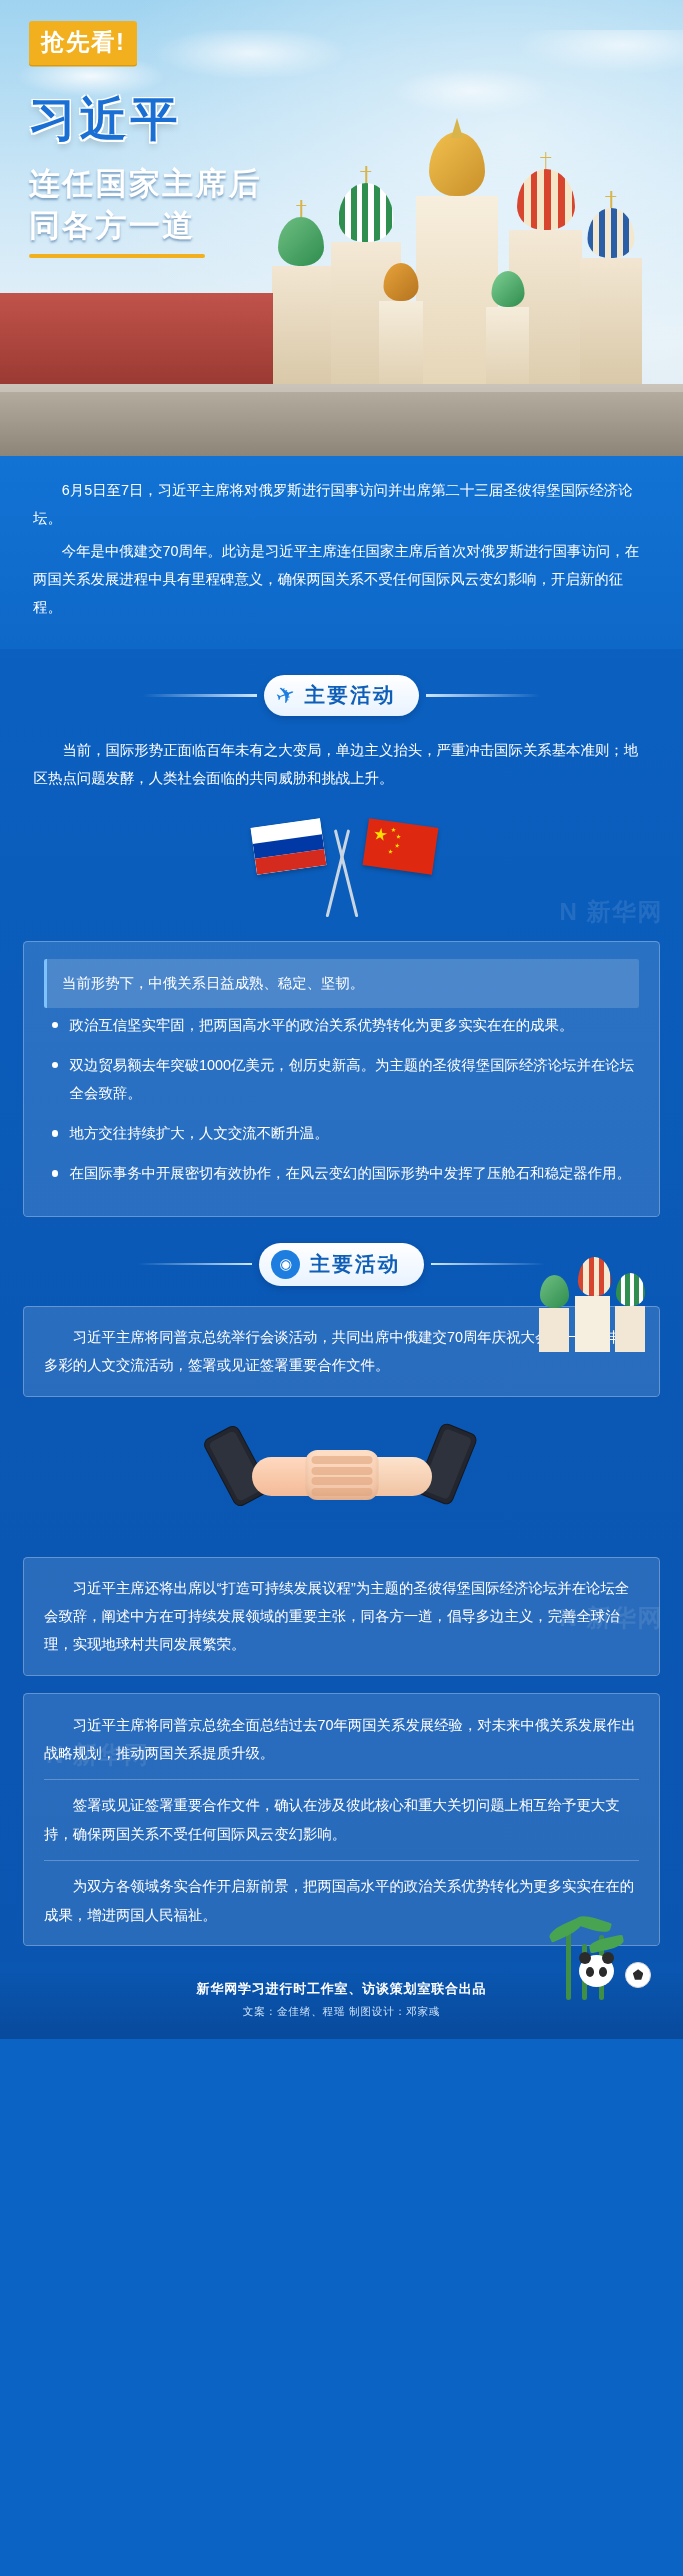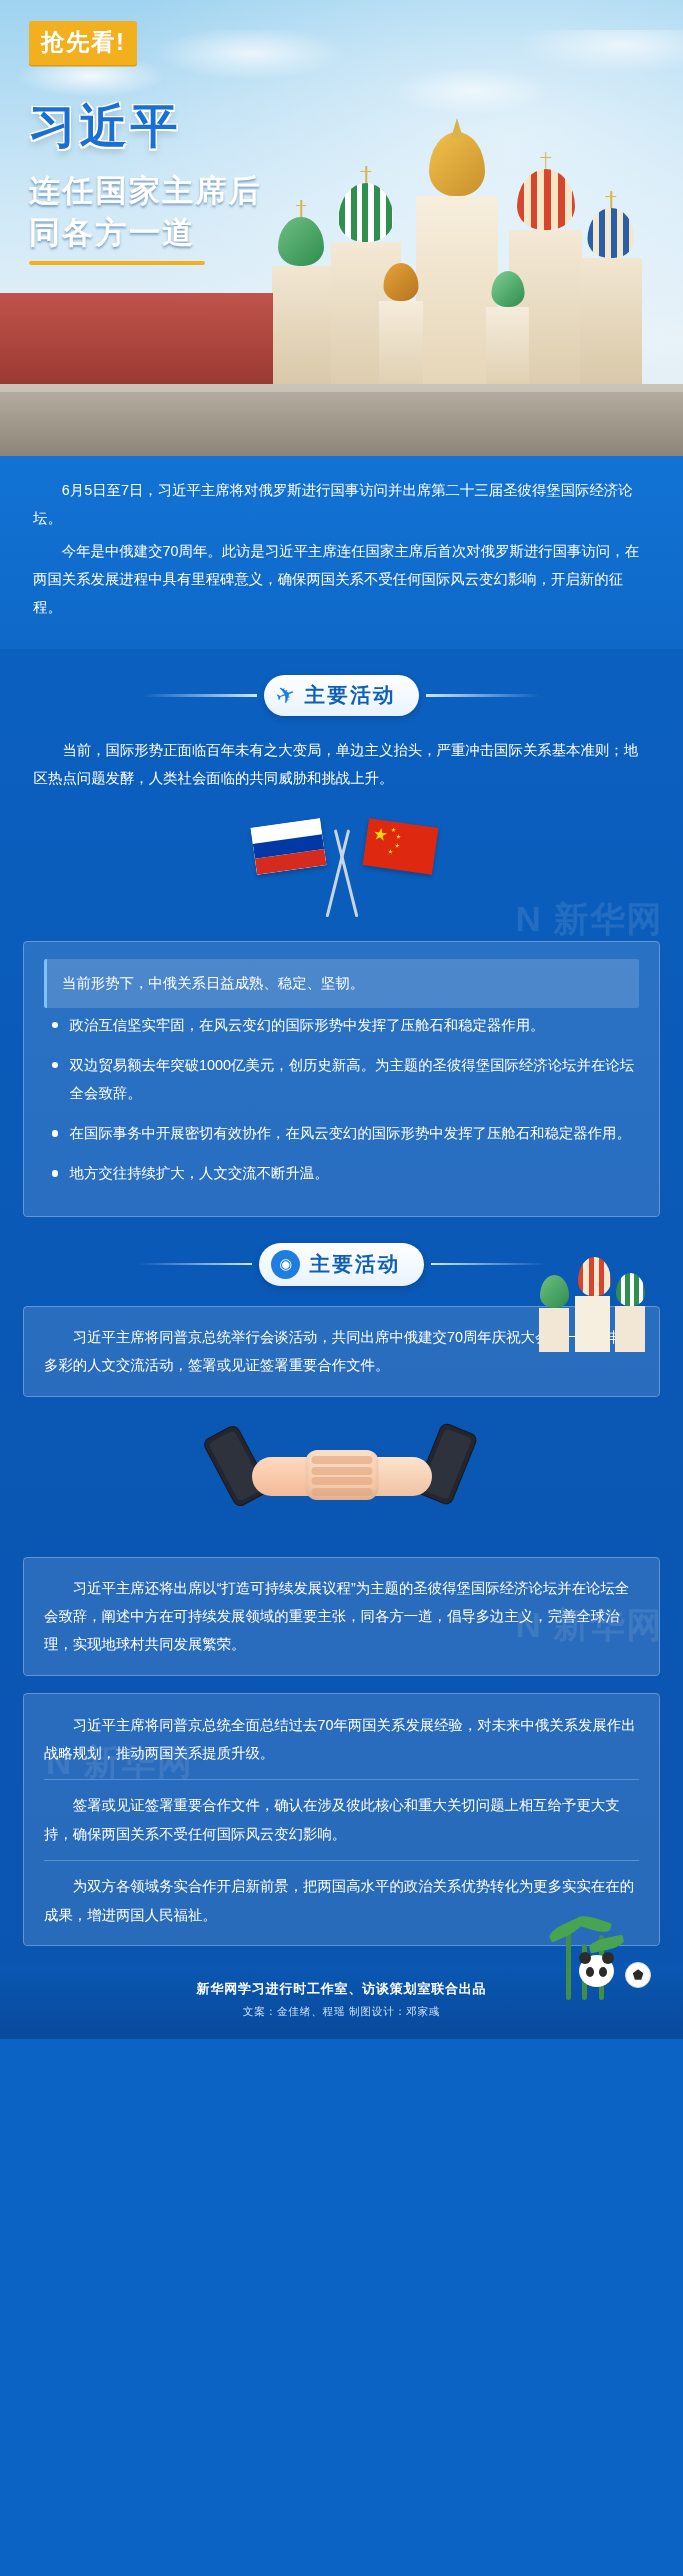--- a/index.html
+++ b/index.html
@@ -77,21 +77,21 @@
     background: #f2b01e;
     color: #ffffff;
     font-size: 23.5px;
     font-weight: bold;
     letter-spacing: 1.5px;
     padding: 5.3px 12px 6.8px;
     border-radius: 3px;
     box-shadow: 0 1.5px 0 #d89a10;
   }
   .hero-title {
-    margin-top: 30px;
+    margin-top: 23px;
     font-size: 47px;
     font-weight: bold;
     color: #1a6fd4;
     letter-spacing: 3.8px;
     text-shadow:
       -1.5px -1.5px 0 #ffffff,  1.5px -1.5px 0 #ffffff,
       -1.5px  1.5px 0 #ffffff,  1.5px  1.5px 0 #ffffff,
        0    2.3px 0 #ffffff, 0 4.6px 7.6px rgba(0,0,0,.18);
   }
   .hero-sub {
@@ -262,21 +262,21 @@
   .panda .ear { position: absolute; width: 12px; height: 12px; background: #2b2b2b; border-radius: 50%; top: -3px; }
   .panda .ear.l { left: 0; } .panda .ear.r { right: 0; }
   .panda .eye { position: absolute; width: 8.4px; height: 10px; background: #2b2b2b; border-radius: 50%; top: 12px; }
   .panda .eye.l { left: 6.8px; } .panda .eye.r { right: 6.8px; }
   .ball { position: absolute; right: 6px; bottom: 12px; width: 26px; height: 26px; border-radius: 50%; background: #fff; border: 1.5px solid #d8d8d8; }
   .ball::after { content: ""; position: absolute; left: 6.8px; top: 6px; width: 10.6px; height: 10.6px; background: #2b2b2b; clip-path: polygon(50% 0,100% 38%,80% 100%,20% 100%,0 38%); }
 
   
   .wm {
     position: absolute; color: rgba(255,255,255,0.10); font-weight: bold;
-    font-size: 35px; letter-spacing: 1.5px; pointer-events: none; user-select: none;
+    font-size: 24px; letter-spacing: 1.5px; pointer-events: none; user-select: none;
   }
 </style>
 </head>
 <body>
 
 <div class="page">
 
   <div class="hero">
     <div class="sky-glow"></div>
     <div class="clouds"></div>
@@ -373,24 +373,24 @@
           <span class="star s4">★</span>
         </div>
       </div>
     </div>
 
     <div class="card">
       <div class="hl">
         <p>当前形势下，中俄关系日益成熟、稳定、坚韧。</p>
       </div>
       <ul class="bullets">
-        <li>政治互信坚实牢固，在风云变幻的国际形势中发挥了压舱石和稳定器作用。</li>
+        <li>政治互信坚实牢固，把两国高水平的政治关系优势转化为更多实实在在的成果。</li>
         <li>双边贸易额去年突破1000亿美元，创历史新高。为主题的圣彼得堡国际经济论坛并在论坛全会致辞。</li>
+        <li>地方交往持续扩大，人文交流不断升温。</li>
         <li>在国际事务中开展密切有效协作，在风云变幻的国际形势中发挥了压舱石和稳定器作用。</li>
-        <li>地方交往持续扩大，人文交流不断升温。</li>
       </ul>
     </div>
   </div>
 
   <div style="position:relative;">
     <div class="mini-cath" style="top:-4.6px;">
       <div class="mini-body" style="left:53px;width:35px;height:56px;background:#f6eedf;"></div>
       <div class="mini-dome" style="left:56px;bottom:56px;background:repeating-linear-gradient(90deg,#d8452f 0 5.3px,#f7e9cf 5.3px 10.6px);"></div>
       <div class="mini-body" style="left:16.7px;width:30px;height:44px;background:#f2e7d4;"></div>
       <div class="mini-dome" style="left:18px;bottom:44px;width:29px;height:33px;background:linear-gradient(135deg,#6fbf82,#2e8d4e);"></div>

